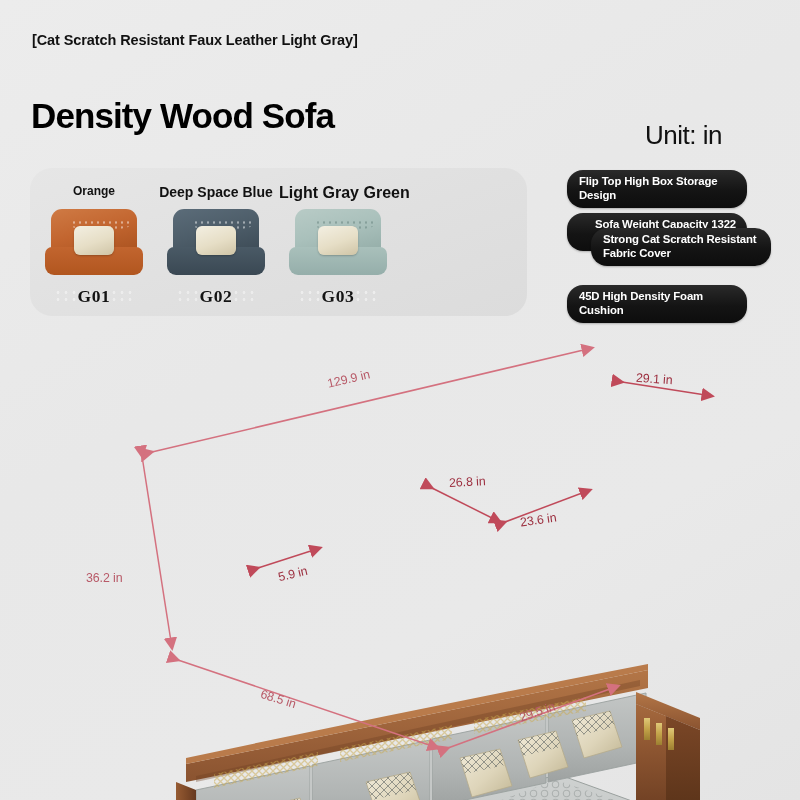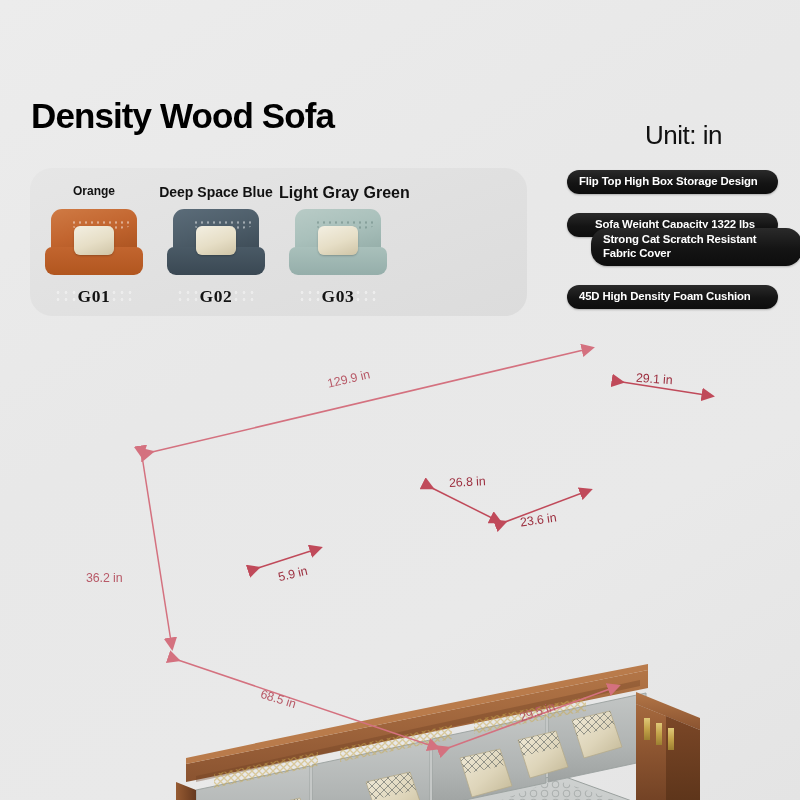--- a/index.html
+++ b/index.html
@@ -90,21 +90,21 @@
     position: absolute; left: 29px; top: 17px;
     width: 40px; height: 29px;
     border-radius: 6px;
     background: linear-gradient(160deg,#f3efe2 0%, #e6dec6 55%, #cfc4a6 100%);
     box-shadow: 0 1px 2px rgba(0,0,0,.22);
   }
 
   
   .pill {
     position: absolute; left: 567px;
-    width: 211px;
+    width: 180px;
     background: linear-gradient(180deg,#2a2a2a 0%, #141414 55%, #0d0d0d 100%);
     border-radius: 16px;
     color: #fff;
     font-size: 11.4px; font-weight: 700;
     line-height: 1.22;
     padding: 5px 10px 5px 12px;
     letter-spacing: -0.15px;
     box-shadow: 0 1px 2px rgba(0,0,0,.25);
   }
 
@@ -119,20 +119,21 @@
     white-space: nowrap;
     letter-spacing: -0.1px;
   }
   .dim.pinky { color: #b85a68; }
 </style>
 </head>
 <body>
 
 <div id="page">
 
+  <div class="subtitle">[Cat Scratch Resistant Faux Leather Light Gray]</div>
   <div class="title">Density Wood Sofa</div>
   <div class="unit">Unit: in</div>
 
   <div class="swatch-panel">
 
     <div class="swatch" style="left:5px;">
       <div class="sw-name" style="font-size:12px;font-weight:700;">Orange</div>
       <div class="mini">
         <div class="back" style="background:linear-gradient(165deg,#cf7a44 0%,#c2652f 50%,#a9521f 100%);">
           <div class="pat"></div>

